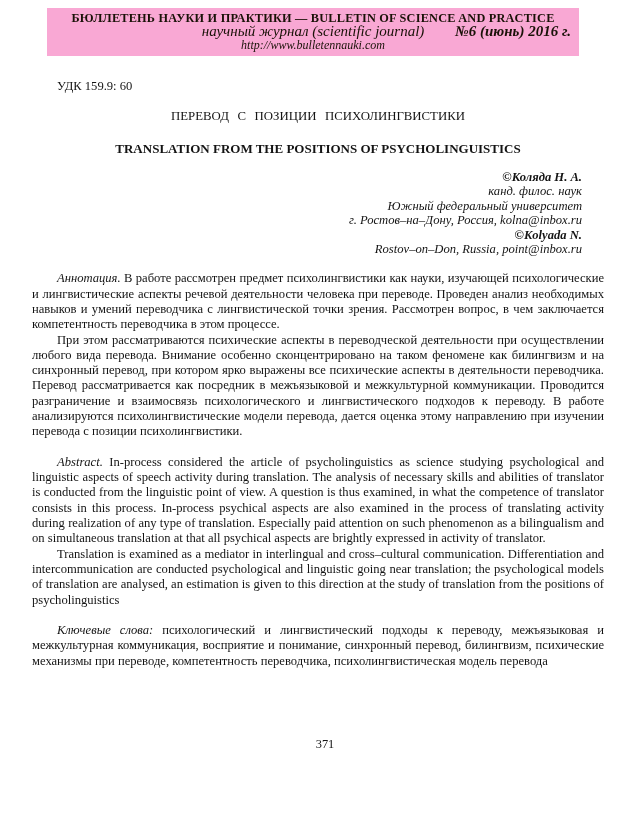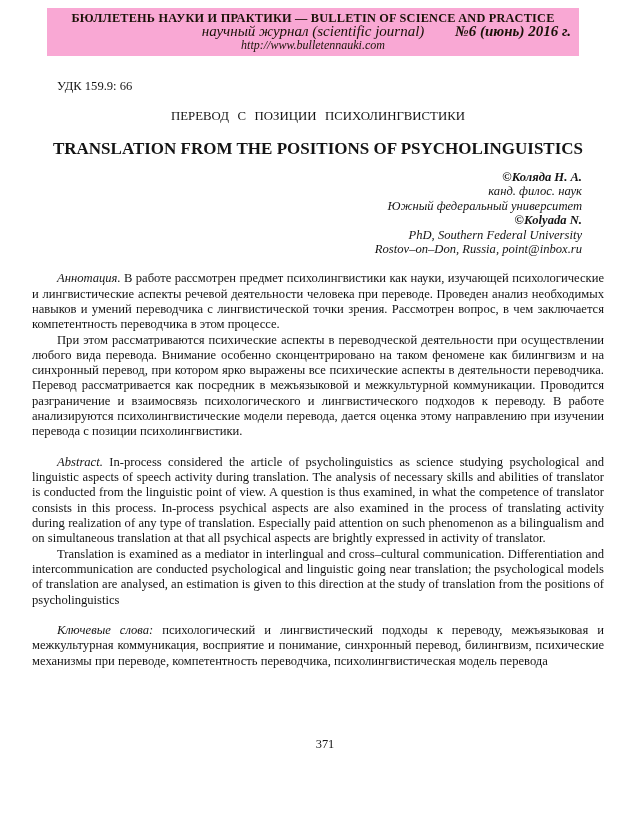--- a/index.html
+++ b/index.html
@@ -67,21 +67,21 @@
     text-align: center;
     font-weight: normal;
     margin: 15px 0 0 0;
     word-spacing: 0.42em;
     font-size: 12.8px;
   }
   .title-en {
     text-align: center;
     font-weight: bold;
     margin: 16px 0 0 0;
-    font-size: 17px;
+    font-size: 13px;
   }
   .authors {
     text-align: right;
     font-style: italic;
     padding-right: 22px;
     margin: 14px 0 0 0;
     line-height: 14.4px;
   }
   .author-name { font-weight: bold; }
   .para {
@@ -110,32 +110,32 @@
     <div class="banner-line1">БЮЛЛЕТЕНЬ НАУКИ И ПРАКТИКИ — BULLETIN OF SCIENCE AND PRACTICE</div>
     <div class="banner-line2">
       <span>научный журнал (scientific journal)</span>
       <span class="banner-issue">№6 (июнь) 2016 г.</span>
     </div>
     <div class="banner-line3">http://www.bulletennauki.com</div>
   </div>
 
   <div class="content">
 
-    <p class="udc">УДК 159.9: 66</p>
+    <p class="udc">УДК 159.9: 60</p>
 
     <p class="title-ru">ПЕРЕВОД С ПОЗИЦИИ ПСИХОЛИНГВИСТИКИ</p>
 
     <p class="title-en">TRANSLATION FROM THE POSITIONS OF PSYCHOLINGUISTICS</p>
 
     <div class="authors">
       <div class="author-name">©Коляда Н. А.</div>
       <div>канд. филос. наук</div>
       <div>Южный федеральный университет</div>
+      <div>г. Ростов–на–Дону, Россия, kolna@inbox.ru</div>
       <div class="author-name">©Kolyada N.</div>
-      <div>PhD, Southern Federal University</div>
       <div>Rostov–on–Don, Russia, point@inbox.ru</div>
     </div>
 
     <p class="para gap-top">
       <i>Аннотация.</i>
       <span>В работе рассмотрен предмет психолингвистики как науки, изучающей психологические и лингвистические аспекты речевой деятельности человека при переводе. Проведен анализ необходимых навыков и умений переводчика с лингвистической точки зрения. Рассмотрен вопрос, в чем заключается компетентность переводчика в этом процессе.</span>
     </p>
 
     <p class="para">При этом рассматриваются психические аспекты в переводческой деятельности при осуществлении любого вида перевода. Внимание особенно сконцентрировано на таком феномене как билингвизм и на синхронный перевод, при котором ярко выражены все психические аспекты в деятельности переводчика. Перевод рассматривается как посредник в межъязыковой и межкультурной коммуникации. Проводится разграничение и взаимосвязь психологического и лингвистического подходов к переводу. В работе анализируются психолингвистические модели перевода, дается оценка этому направлению при изучении перевода с позиции психолингвистики.</p>
 

